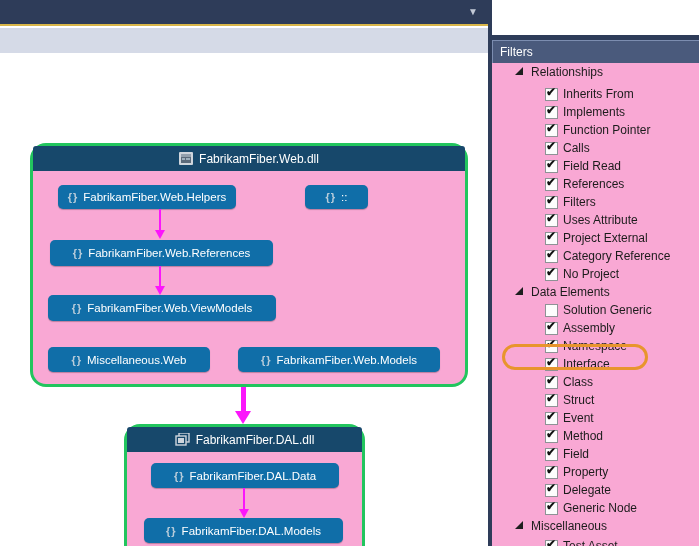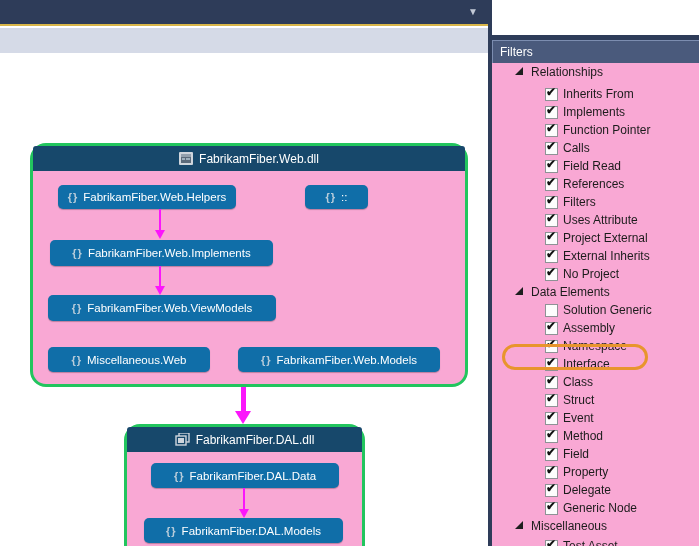--- a/index.html
+++ b/index.html
@@ -118,21 +118,21 @@
     <div class="node n-helpers">
       <span class="ns-icon">{}</span>
       <span>FabrikamFiber.Web.Helpers</span>
     </div>
     <div class="node n-global">
       <span class="ns-icon">{}</span>
       <span>::</span>
     </div>
     <div class="node n-controllers">
       <span class="ns-icon">{}</span>
-      <span>FabrikamFiber.Web.Implements</span>
+      <span>FabrikamFiber.Web.References</span>
     </div>
     <div class="node n-viewmodels">
       <span class="ns-icon">{}</span>
       <span>FabrikamFiber.Web.ViewModels</span>
     </div>
     <div class="node n-web">
       <span class="ns-icon">{}</span>
       <span>Miscellaneous.Web</span>
     </div>
     <div class="node n-webmodels">
@@ -208,21 +208,21 @@
         <div class="f-item">
           <span class="checkbox checked"></span>
           <span class="f-item-label">Uses Attribute</span>
         </div>
         <div class="f-item">
           <span class="checkbox checked"></span>
           <span class="f-item-label">Project External</span>
         </div>
         <div class="f-item">
           <span class="checkbox checked"></span>
-          <span class="f-item-label">External Inherits</span>
+          <span class="f-item-label">Category Reference</span>
         </div>
         <div class="f-item">
           <span class="checkbox checked"></span>
           <span class="f-item-label">No Project</span>
         </div>
       </div>
 
       <div class="f-group-row">
         <span class="expander"></span>
         <span class="f-group-label">Data Elements</span>

